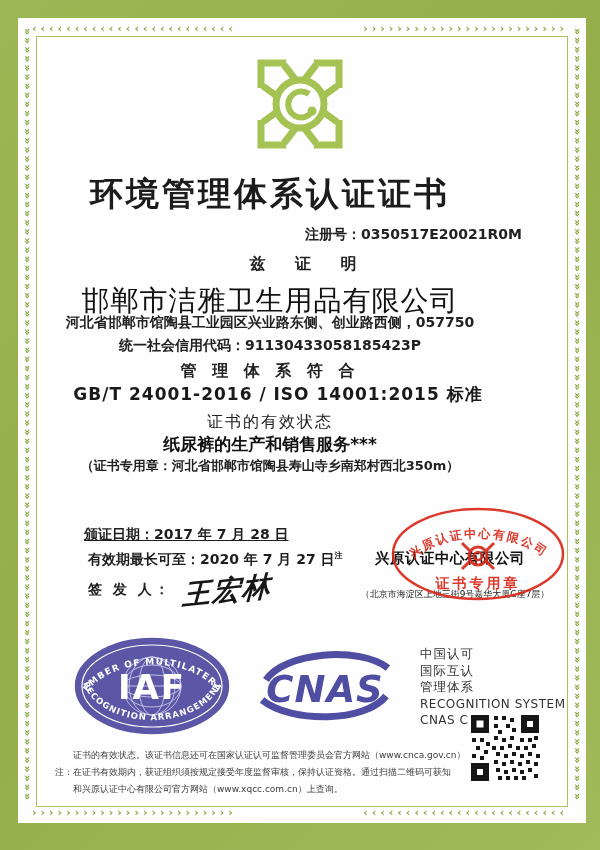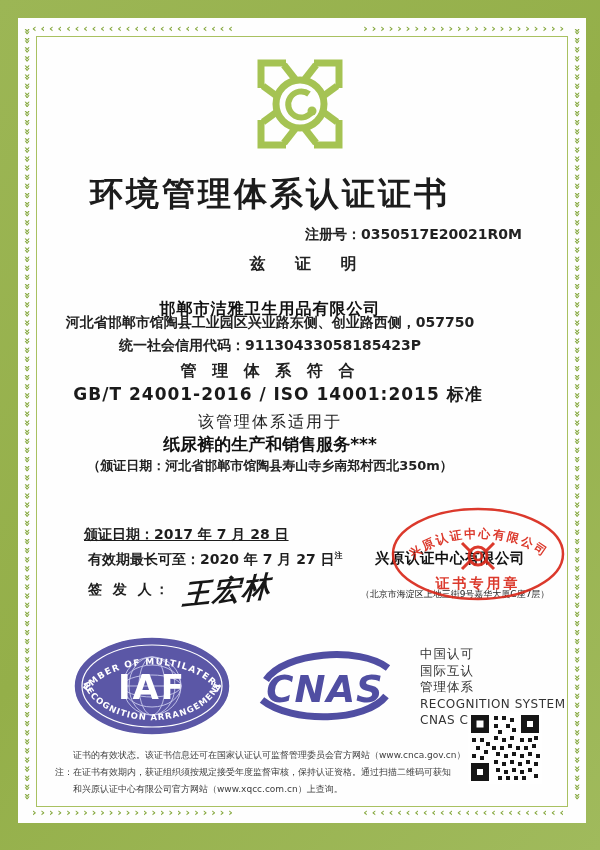--- a/index.html
+++ b/index.html
@@ -12,21 +12,21 @@
   .chev{position:absolute;color:#84a73c;font-weight:bold;font-size:11px;
         letter-spacing:4px;white-space:nowrap;overflow:hidden;height:13px;line-height:13px;}
   .chev-col{position:absolute;color:#84a73c;font-weight:bold;font-size:11px;
         letter-spacing:2px;white-space:nowrap;overflow:hidden;width:778px;height:13px;
         line-height:13px;transform-origin:0 0;transform:rotate(90deg);}
   .abs{position:absolute;}
   .ctr{left:0;width:540px;text-align:center;}
   .title{font-size:33px;font-weight:bold;color:#1c1c1c;letter-spacing:3px;}
   .regno{font-size:14px;font-weight:bold;color:#222;}
   .hereby{font-size:16px;color:#222;letter-spacing:12px;font-weight:bold;}
-  .company{font-size:16px;font-weight:bold;color:#111;letter-spacing:1px;margin-top:17px;}
+  .company{font-size:28px;font-weight:normal;color:#111;letter-spacing:1px;}
   .addr{font-size:14px;font-weight:bold;color:#222;}
   .credit{font-size:14px;font-weight:bold;color:#222;}
   .conform{font-size:16px;color:#222;letter-spacing:5px;font-weight:bold;}
   .standard{font-size:17px;font-weight:bold;color:#1a1a1a;letter-spacing:1px;}
   .scopehead{font-size:16px;color:#222;letter-spacing:2px;}
   .scope{font-size:17px;font-weight:bold;color:#111;}
   .scopesite{font-size:13px;font-weight:bold;color:#222;}
   .dates{font-size:14px;font-weight:bold;color:#1e1e1e;line-height:22px;}
   .dates sup{font-size:8px;}
   .signrow{font-size:14px;font-weight:bold;color:#1e1e1e;letter-spacing:3px;}
@@ -80,23 +80,23 @@
   <div class="abs regno" style="top:226px;left:0;width:522px;text-align:right;">注册号：0350517E20021R0M</div>
 
   <div class="abs ctr hereby" style="top:254px;margin-left:39px;">兹 证 明</div>
   <div class="abs ctr company" style="top:282px;">邯郸市洁雅卫生用品有限公司</div>
   <div class="abs ctr addr" style="top:314px;">河北省邯郸市馆陶县工业园区兴业路东侧、创业路西侧，057750</div>
   <div class="abs ctr credit" style="top:337px;">统一社会信用代码：91130433058185423P</div>
 
   <div class="abs ctr conform" style="top:361px;">管 理 体 系 符 合</div>
   <div class="abs ctr standard" style="top:383px;padding-left:8px;">GB/T 24001-2016 / ISO 14001:2015 标准</div>
 
-  <div class="abs ctr scopehead" style="top:412px;">该管理体系适用于</div>
+  <div class="abs ctr scopehead" style="top:412px;">证书的有效状态</div>
   <div class="abs ctr scope" style="top:433px;">纸尿裤的生产和销售服务***</div>
-  <div class="abs ctr scopesite" style="top:457px;">（颁证日期：河北省邯郸市馆陶县寿山寺乡南郑村西北350m）</div>
+  <div class="abs ctr scopesite" style="top:457px;">（证书专用章：河北省邯郸市馆陶县寿山寺乡南郑村西北350m）</div>
 
   <div class="abs dates" style="left:84px;top:523px;text-decoration:underline;">颁证日期：2017 年 7 月 28 日</div>
   <div class="abs dates" style="left:88px;top:545px;"><span>有效期最长可至：2020 年 7 月 27 日</span><sup>注</sup></div>
   <div class="abs signrow" style="left:88px;top:572px;"><span>签 发 人：</span><span class="signature">王宏林</span></div>
 
   <div class="abs issuer-name" style="left:368px;top:549px;width:164px;">兴原认证中心有限公司</div>
   <svg class="abs seal" style="left:388px;top:503px;" width="180" height="100" viewBox="0 0 180 100">
     <defs>
       <path id="arc-seal" d="M18,66 A76,42 0 0 1 164,64"></path>
     </defs>

